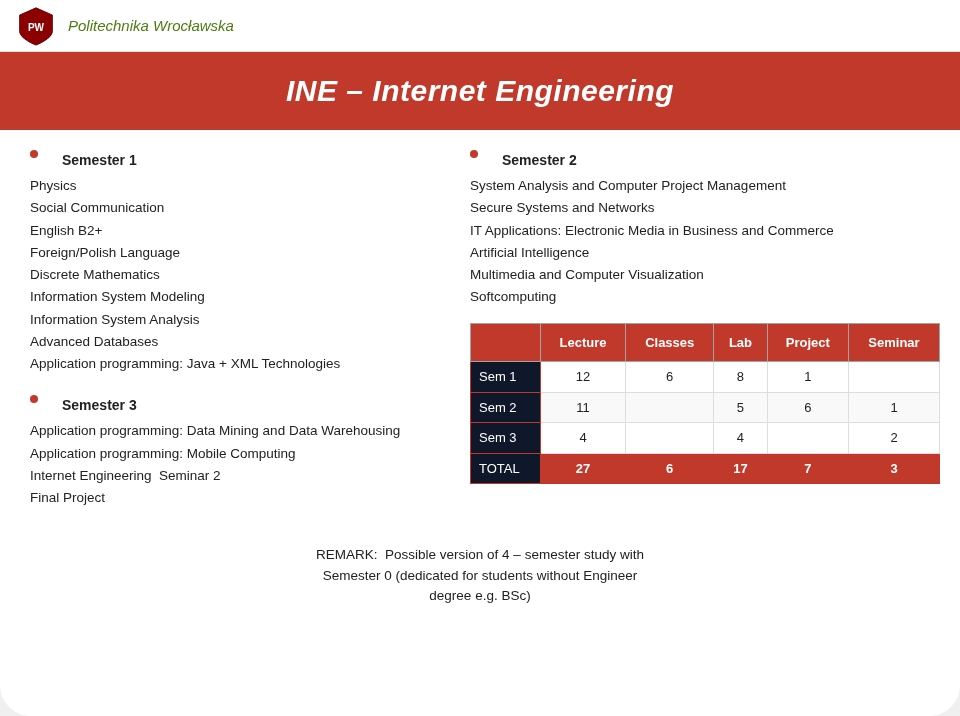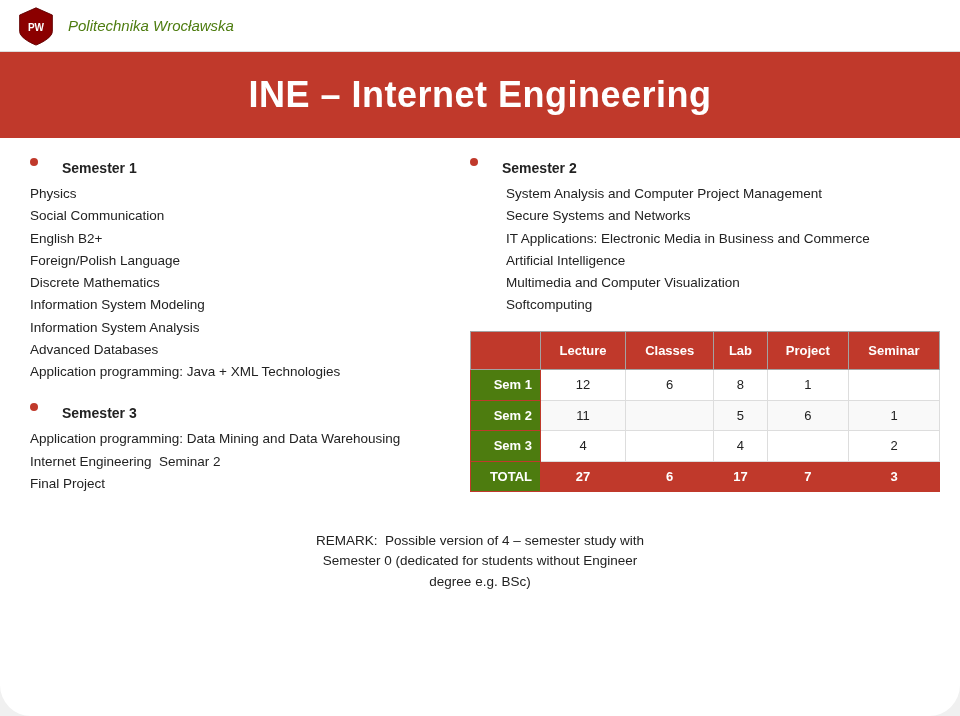--- a/index.html
+++ b/index.html
@@ -41,23 +41,24 @@
 
     
     .title-banner {
       background: #c0392b;
       color: white;
       text-align: center;
       padding: 22px 20px;
     }
 
     .title-banner h1 {
-      font-size: 36px;
+      font-size: 30px;
       font-weight: bold;
       letter-spacing: 0.5px;
+      font-style: italic;
     }
 
     
     .main-content {
       display: flex;
       padding: 0;
       background: white;
     }
 
     
@@ -119,21 +120,20 @@
 
     .sem2-list {
       list-style: none;
       padding: 0;
       margin-bottom: 14px;
     }
 
     .sem2-list li {
       padding: 1px 0;
       font-size: 13.5px;
-      margin-left: 36px;
     }
 
     
     .credits-table {
       width: 100%;
       border-collapse: collapse;
       margin-top: 8px;
       font-size: 13px;
     }
 
@@ -173,24 +173,24 @@
     }
 
     .credits-table tbody td {
       padding: 5px 8px;
       text-align: center;
       border: 1px solid #ddd;
       font-size: 13px;
     }
 
     .credits-table tbody td:first-child {
-      text-align: right;
-      background: #4d7c0f;
+      text-align: left;
+      background: #0f172a;
       color: white;
-      font-weight: bold;
+      font-weight: normal;
       border-color: #c0392b;
     }
 
     .credits-table tbody tr:last-child td {
       border-color: #c0392b;
     }
 
     
     .remark-section {
       padding: 16px 30px;
@@ -244,20 +244,21 @@
         <li>Advanced Databases</li>
         <li>Application programming: Java + XML Technologies</li>
       </ul>
 
       <div class="semester-title">
         <span class="bullet-dot"></span>
         <span>Semester 3</span>
       </div>
       <ul class="sem3-list">
         <li>Application programming: Data Mining and Data Warehousing</li>
+        <li>Application programming: Mobile Computing</li>
         <li>Internet Engineering&nbsp; Seminar 2</li>
         <li>Final Project</li>
       </ul>
 
     </div>
 
     <div class="right-col">
 
       <div class="semester-title">
         <span class="bullet-dot"></span>

